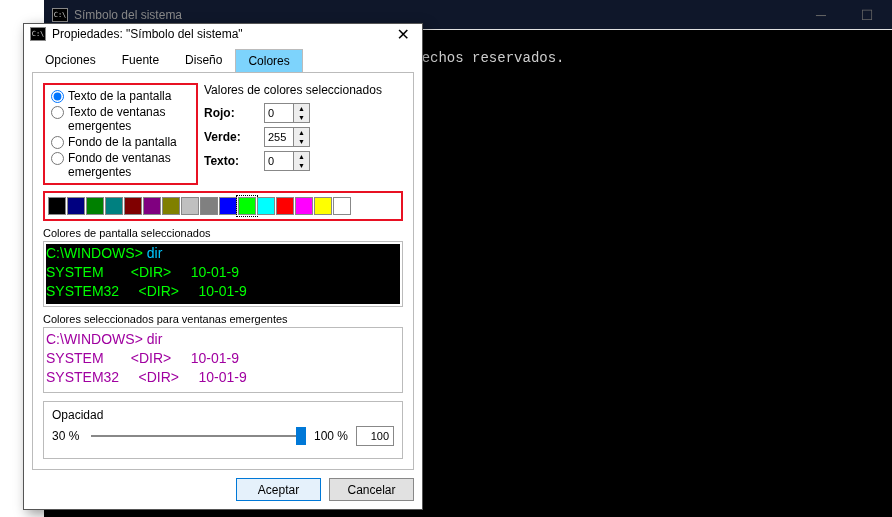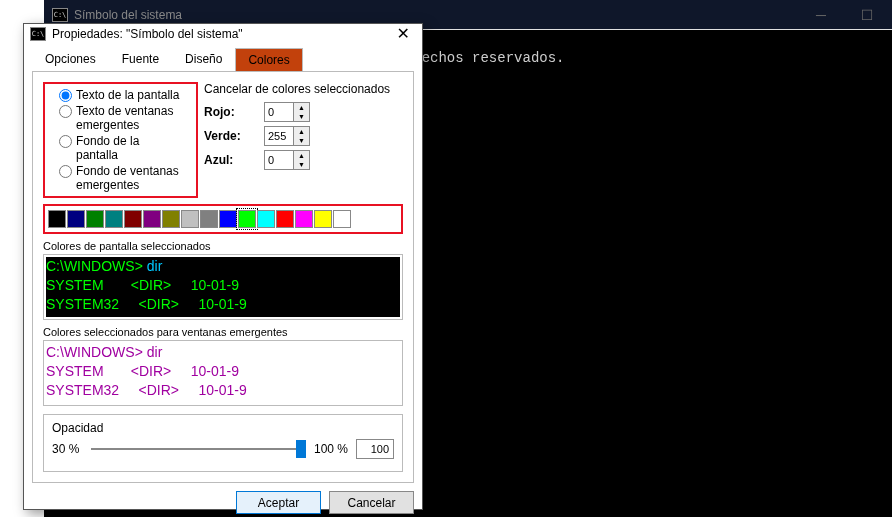--- a/index.html
+++ b/index.html
@@ -14,26 +14,26 @@
 .main-console { background:#000; color:#ccc; font-family: "Consolas","Courier New",monospace; font-size:14px; padding:4px 8px; height: calc(100% - 30px); white-space: pre; }
 
 .dialog { position:absolute; top:23px; left:23px; width:400px; height:487px; background:#fff; border:1px solid #555; box-shadow: 4px 4px 12px rgba(0,0,0,0.4); display:flex; flex-direction:column;}
 .dialog-titlebar { height:28px; display:flex; align-items:center; padding:0 6px; font-size:12px;}
 .dialog-titlebar .icon-cmd2 { width:16px; height:14px; background:#000; border:1px solid #888; margin-right:6px; display:flex;align-items:center;justify-content:center;}
 .dialog-titlebar .icon-cmd2::before { content:"C:\\"; color:#ccc; font-size:7px; font-family: monospace;}
 .dialog-titlebar .close { margin-left:auto; font-size:16px; padding:0 6px;}
 
 .tabs { display:flex; padding: 4px 8px 0 8px; font-size:12px; }
 .tabs .tab { padding:4px 12px; border:1px solid transparent; cursor:default; }
-.tabs .tab.active { border:1px solid #bbb; border-bottom:1px solid #fff; background:#c2410c; position:relative; top:1px;}
+.tabs .tab.active { border:1px solid #bbb; border-bottom:1px solid #fff; background:#7dd3fc; position:relative; top:1px;}
 .tab-body { border:1px solid #bbb; margin:0 8px; flex:1; padding:10px 10px; font-size:12px; position:relative;}
 
 .top-area { display:flex; }
 .radios { width:155px; border:2px solid #e81123; padding:2px 2px; }
-.radios label { display:flex; align-items:flex-start; gap:4px; margin:2px 12px; line-height:14px;}
+.radios label { display:flex; align-items:flex-start; gap:4px; margin:2px 4px; line-height:14px;}
 .radios input { margin-top:1px; }
 
 .vals { flex:1; padding:0 6px; }
 .vals .hdr { margin-bottom:6px; }
 .vals .row { display:flex; align-items:center; margin:4px 0; }
 .vals .row span { width:60px;font-weight:bold; }
 .vals .row .spin { display:flex; }
 .vals .row input { width:30px; height:20px; border:1px solid #888; font-size:11px; padding:0 3px; text-align:left;}
 .vals .row .arrows { width:16px; height:20px; border:1px solid #888; border-left:none; display:flex; flex-direction:column;}
 .vals .row .arrows div { flex:1; font-size:7px; display:flex; align-items:center; justify-content:center; background:#eee;}
@@ -107,21 +107,21 @@
         <label>
             <input type="radio" name="ct" style="">
             <span>Fondo de la pantalla</span>
           </label>
         <label>
             <input type="radio" name="ct" style="">
             <span>Fondo de ventanas emergentes</span>
           </label>
       </div>
       <div class="vals">
-        <div class="hdr">Cancelar de colores seleccionados</div>
+        <div class="hdr">Valores de colores seleccionados</div>
         <div class="row">
           <span>Rojo:</span>
           <div class="spin">
               <input value="0" style="">
               <div class="arrows">
                 <div>▲</div>
                 <div>▼</div>
               </div>
             </div>
         </div>
@@ -129,21 +129,21 @@
           <span>Verde:</span>
           <div class="spin">
               <input value="255" style="">
               <div class="arrows">
                 <div>▲</div>
                 <div>▼</div>
               </div>
             </div>
         </div>
         <div class="row">
-          <span>Azul:</span>
+          <span>Texto:</span>
           <div class="spin">
               <input value="0" style="">
               <div class="arrows">
                 <div>▲</div>
                 <div>▼</div>
               </div>
             </div>
         </div>
       </div>
     </div>

